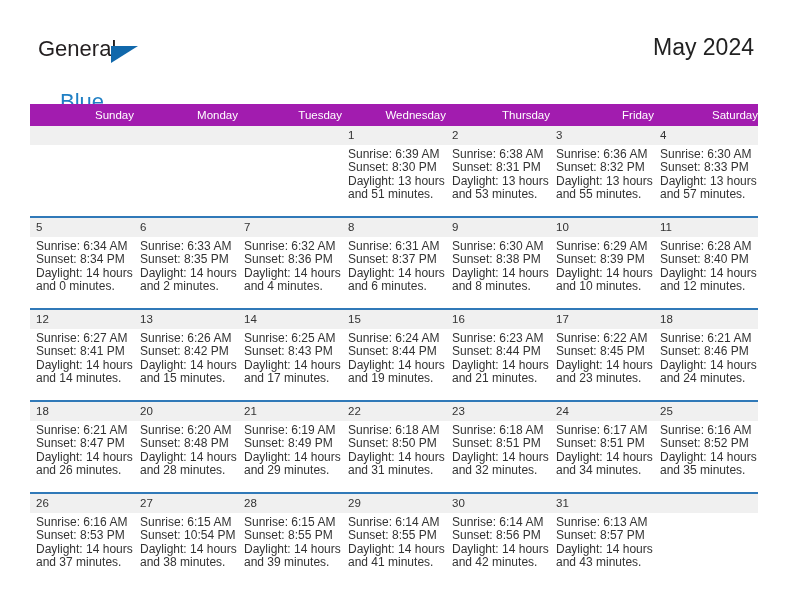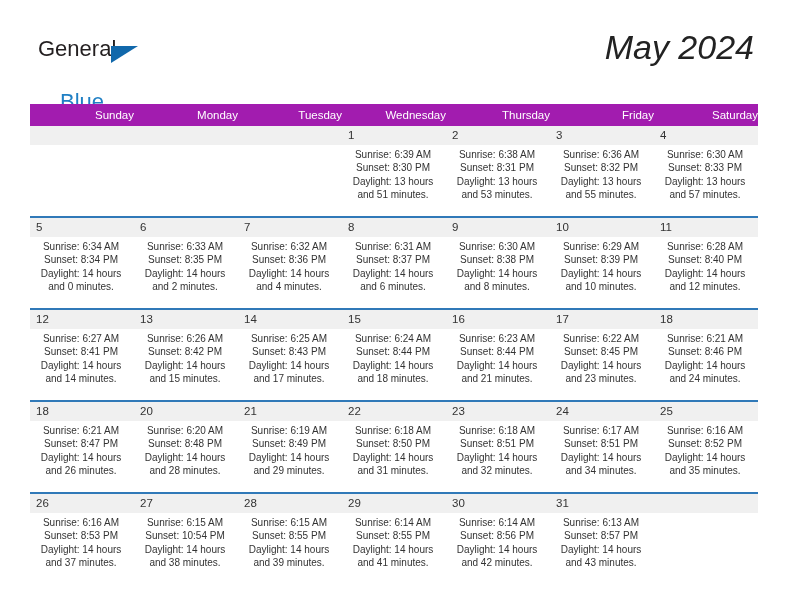--- a/index.html
+++ b/index.html
@@ -66,25 +66,24 @@
     border-bottom: 17px solid transparent;
   }
 
   .title-block {
     position: absolute;
     right: 38px;
     top: 30px;
     text-align: right;
   }
   .month-title {
-    font-size: 34px;
+    font-size: 23px;
     color: #222222;
     line-height: 34px;
     white-space: nowrap;
-    font-style: italic;
   }
   .location-title {
     font-size: 15px;
     color: #222222;
     line-height: 20px;
     margin-top: 6px;
     white-space: nowrap;
   }
 
   
@@ -132,24 +131,23 @@
     padding: 2px 0 0 6px;
     font-size: 11.5px;
     color: #333333;
     line-height: 15px;
   }
   .cell.empty .daynum-band {
     background: #f0f0f0;
   }
   .info {
     padding: 3px 8px 0 6px;
-    font-size: 10px;
+    font-size: 12px;
     line-height: 13.4px;
     color: #333333;
-    text-align: center;
   }
   .info div {
     white-space: nowrap;
   }
 </style>
 </head>
 <body>
 
 <div class="page">
 
@@ -354,21 +352,21 @@
               </div>
             </div>
           </td>
           <td>
             <div class="cell">
               <div class="daynum-band">15</div>
               <div class="info">
                 <div>Sunrise: 6:24 AM</div>
                 <div>Sunset: 8:44 PM</div>
                 <div>Daylight: 14 hours</div>
-                <div>and 18 minutes.</div>
+                <div>and 19 minutes.</div>
               </div>
             </div>
           </td>
           <td>
             <div class="cell">
               <div class="daynum-band">16</div>
               <div class="info">
                 <div>Sunrise: 6:23 AM</div>
                 <div>Sunset: 8:44 PM</div>
                 <div>Daylight: 14 hours</div>

